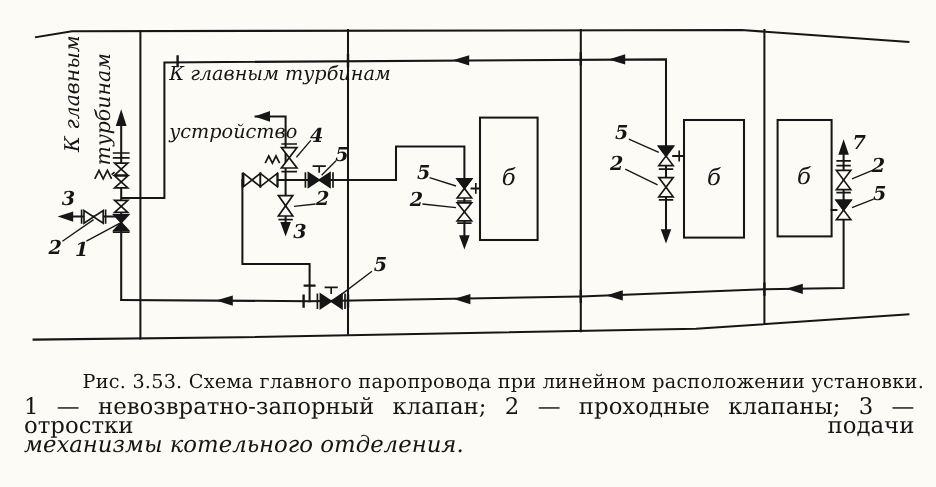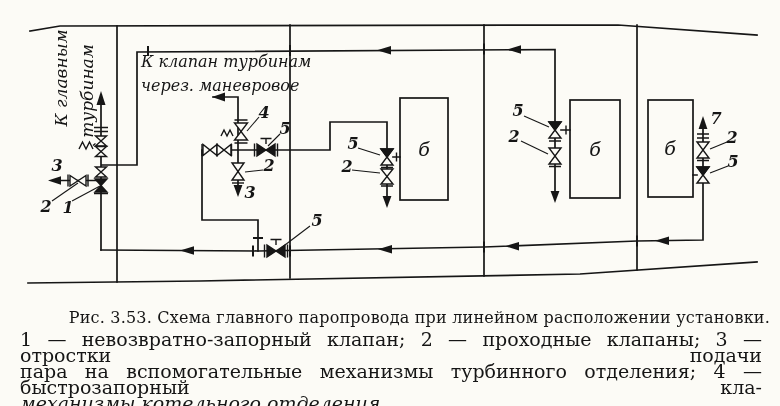--- a/index.html
+++ b/index.html
@@ -150,22 +150,22 @@
       <path d="M524,116 L549,127"></path>
       <path d="M521,141 L548,154"></path>
       <path d="M727,142 L710,149"></path>
       <path d="M728,166 L710,173"></path>
     </g>
   </svg>
 
   <div class="rot" style="left:61px;top:78px">К главным</div>
   <div class="rot" style="left:87px;top:91px">турбинам</div>
 
-  <div class="script" style="left:141px;top:54px">К клапан турбинам</div>
-  <div class="script" style="left:141px;top:78px">через. маневровое</div>
+  <div class="script" style="left:141px;top:54px">К главным турбинам</div>
+  <div class="script" style="left:141px;top:102px">устройство</div>
 
   <div class="dl" style="left:57px;top:166px">3</div>
   <div class="dl" style="left:46px;top:207px">2</div>
   <div class="dl" style="left:68px;top:208px">1</div>
   <div class="dl" style="left:264px;top:113px">4</div>
   <div class="dl" style="left:285px;top:129px">5</div>
   <div class="dl" style="left:269px;top:166px">2</div>
   <div class="dl" style="left:250px;top:193px">3</div>
   <div class="dl" style="left:317px;top:221px">5</div>
   <div class="dl" style="left:353px;top:144px">5</div>
@@ -176,17 +176,16 @@
   <div class="dl" style="left:732px;top:138px">2</div>
   <div class="dl" style="left:733px;top:162px">5</div>
 
   <div class="bname" style="left:424px;top:149px">б</div>
   <div class="bname" style="left:595px;top:149px">б</div>
   <div class="bname" style="left:670px;top:148px">б</div>
 
   <div class="caption">Рис. 3.53. Схема главного паропровода при линейном расположении установки.</div>
   <div class="legend">
     <div class="jl">1 — невозвратно-запорный  клапан;   2 — проходные  клапаны;   3 — отростки  подачи</div>
-    <div class="jl">пара на вспомогательные механизмы турбинного отделения; 4 — быстрозапорный кла-</div>
     <div class="cl">механизмы котельного отделения.</div>
   </div>
 
 </div>
 
 </body></html>

